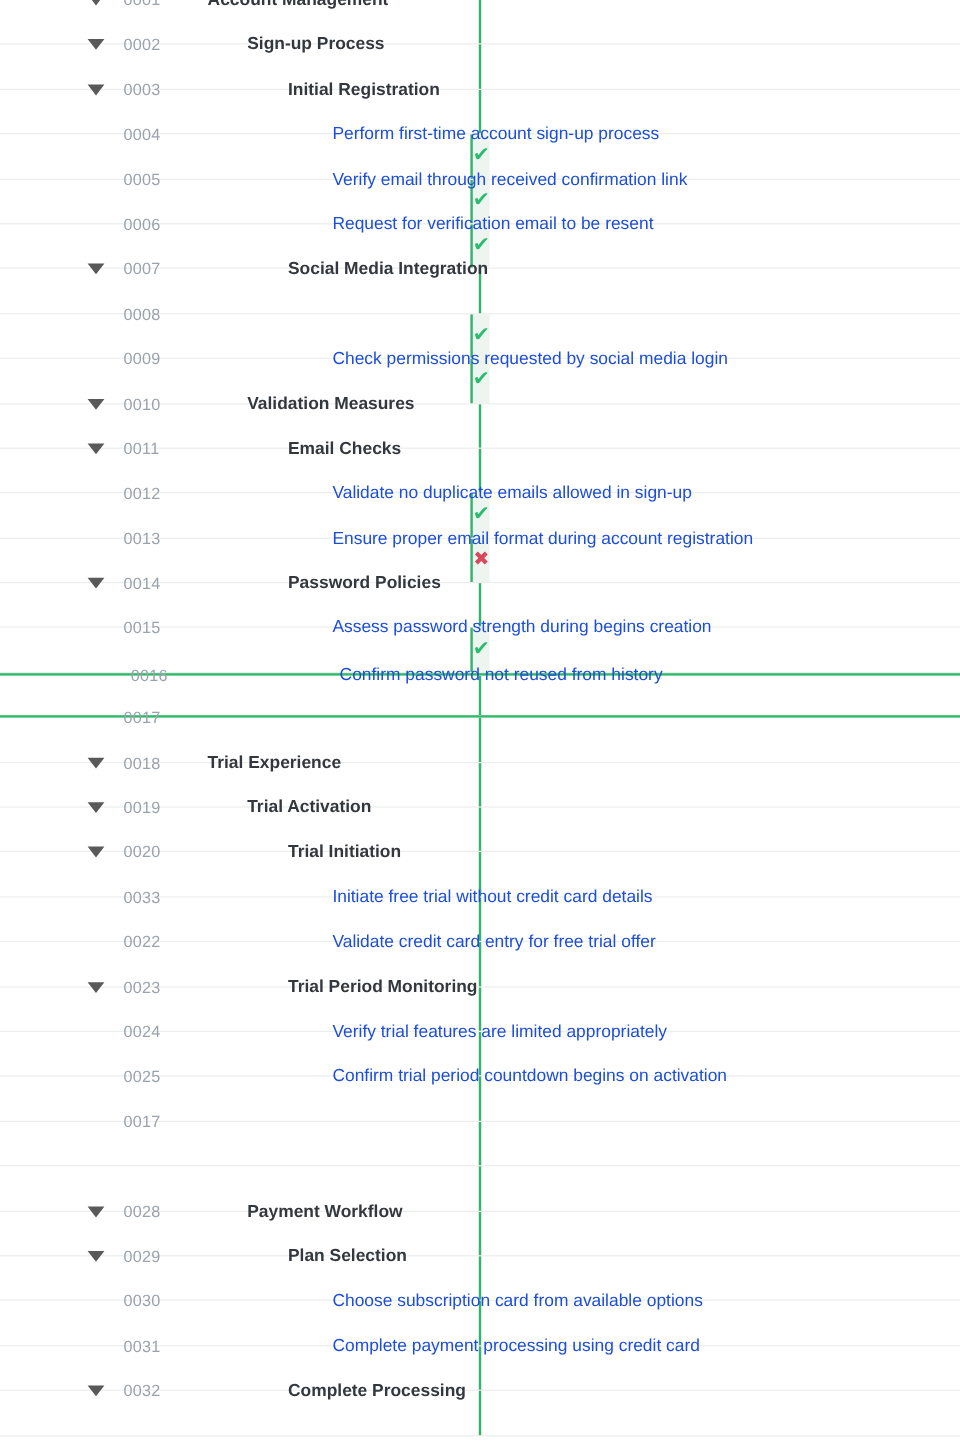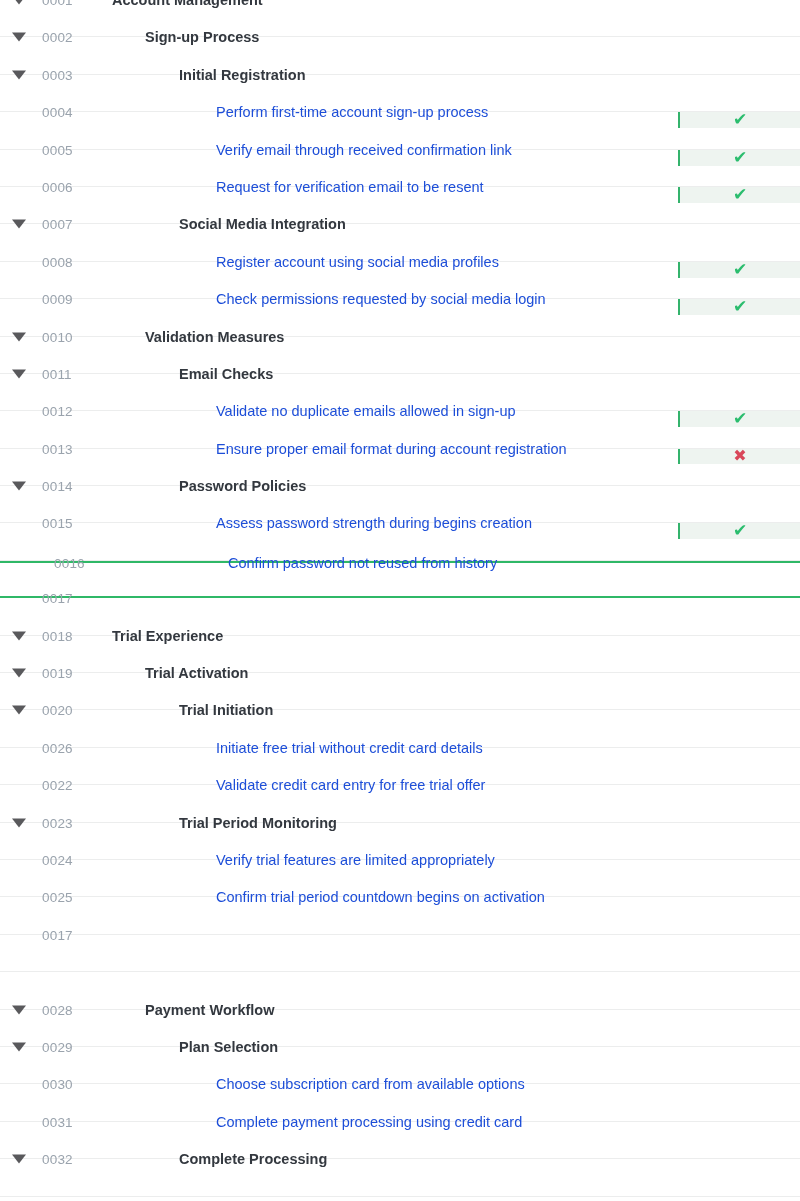--- a/index.html
+++ b/index.html
@@ -20,24 +20,25 @@
     width: 800px;
     height: 1201px;
     position: relative;
     box-sizing: border-box;
   }
 
   
   .row {
     position: relative;
     display: flex;
-    align-items: flex-start;
+    align-items: center;
     height: 37.4px;
     box-sizing: border-box;
     border-bottom: 1px solid #eceded;
+    flex-direction: column;
   }
 
   
   .cell-main {
     position: relative;
     width: 678px;
     min-width: 678px;
     display: flex;
     align-items: center;
     box-sizing: border-box;
@@ -184,21 +185,20 @@
       <div class="cell-main">
         <span class="caret"></span>
         <span class="row-id">0007</span>
         <span class="row-label">Social Media Integration</span>
       </div>
       <div class="cell-status"></div>
     </div>
     <div class="row lvl4">
       <div class="cell-main">
         <span class="row-id">0008</span>
-        <span class="row-label">Register account using social media profiles</span>
       </div>
       <div class="cell-status">
         <span class="status-mark pass">✔</span>
       </div>
     </div>
     <div class="row lvl4">
       <div class="cell-main">
         <span class="row-id">0009</span>
         <span class="row-label">Check permissions requested by social media login</span>
       </div>
@@ -290,21 +290,21 @@
     <div class="row lvl3 group">
       <div class="cell-main">
         <span class="caret"></span>
         <span class="row-id">0020</span>
         <span class="row-label">Trial Initiation</span>
       </div>
       <div class="cell-status"></div>
     </div>
     <div class="row lvl4">
       <div class="cell-main">
-        <span class="row-id">0026</span>
+        <span class="row-id">0033</span>
         <span class="row-label">Initiate free trial without credit card details</span>
       </div>
       <div class="cell-status"></div>
     </div>
     <div class="row lvl4">
       <div class="cell-main">
         <span class="row-id">0022</span>
         <span class="row-label">Validate credit card entry for free trial offer</span>
       </div>
       <div class="cell-status"></div>

